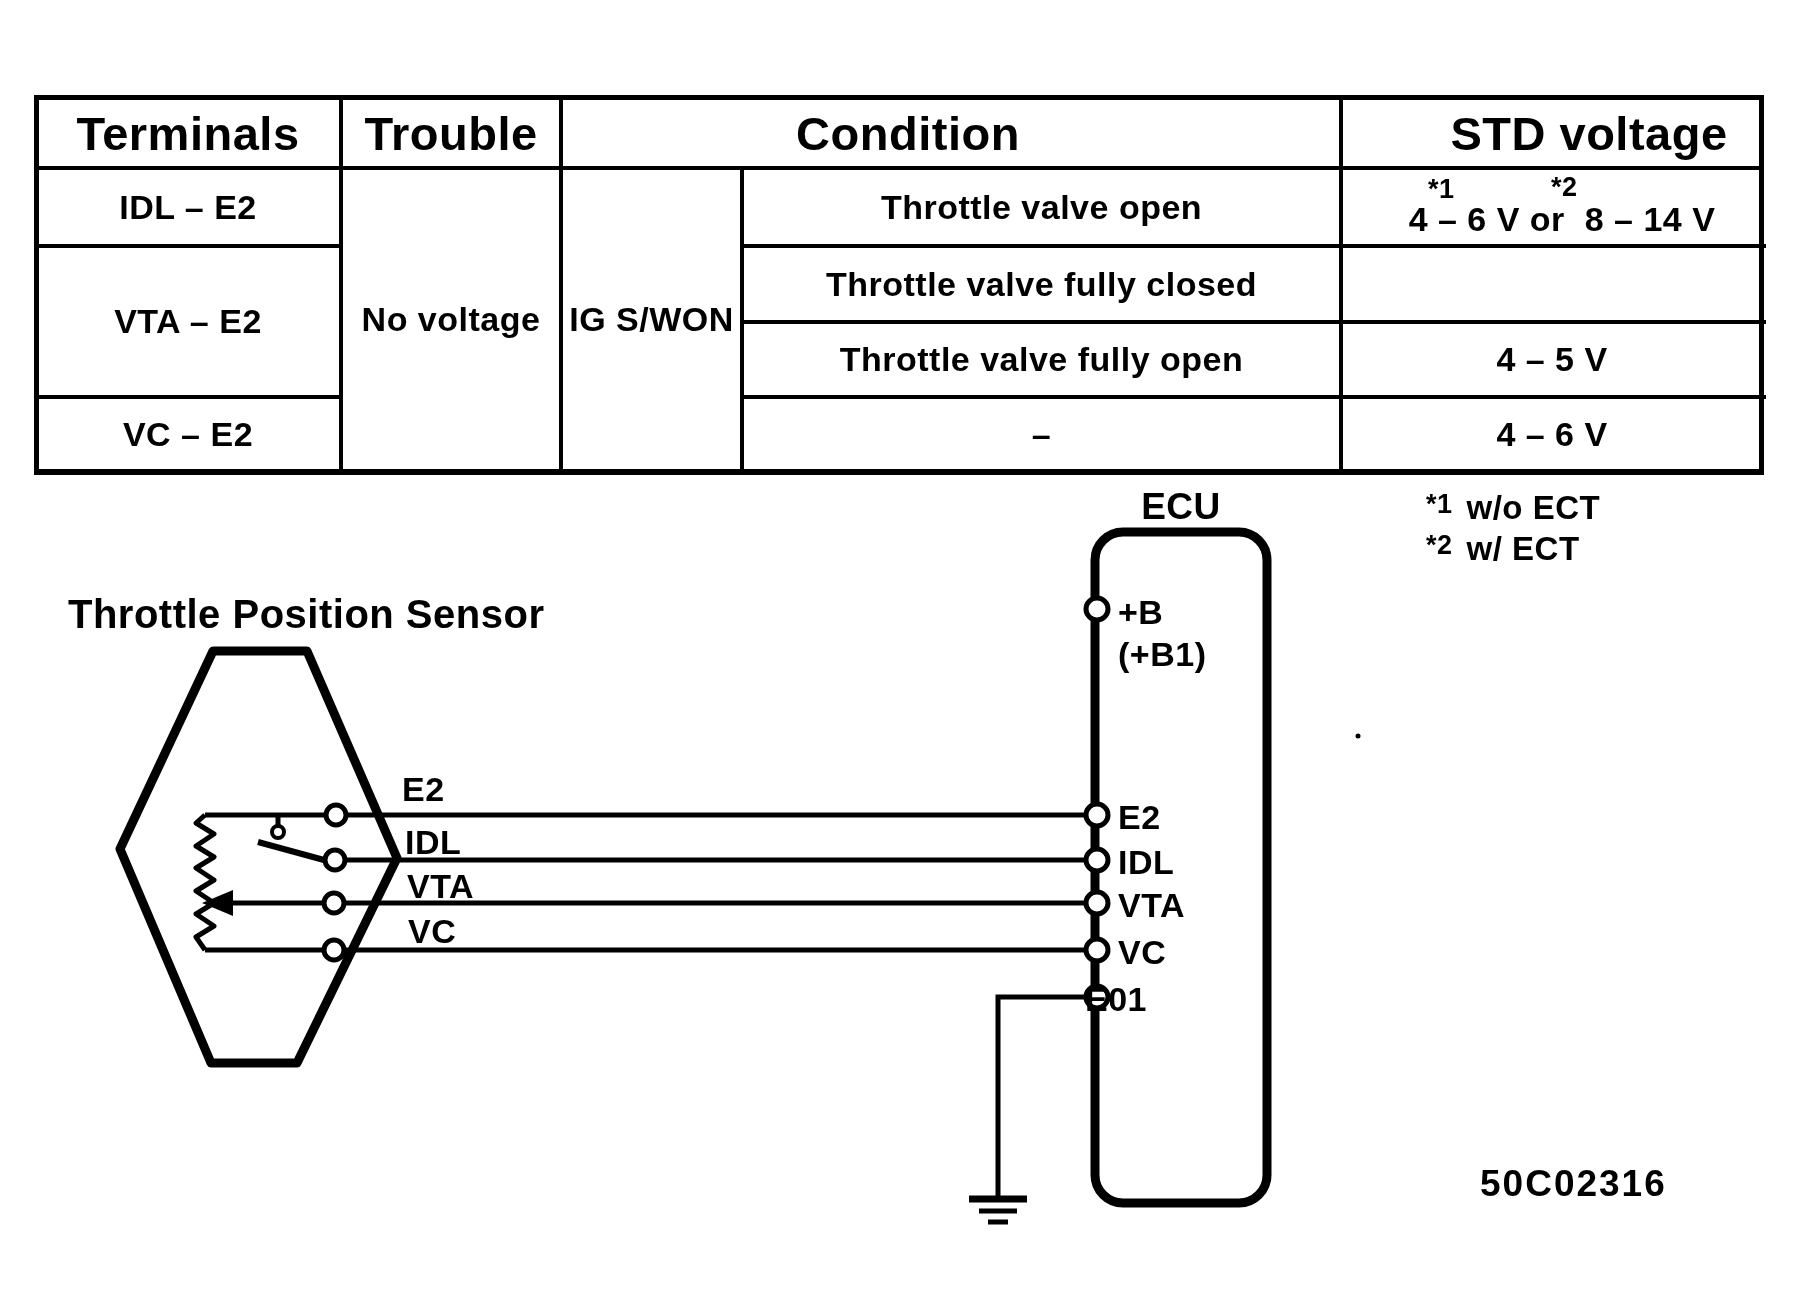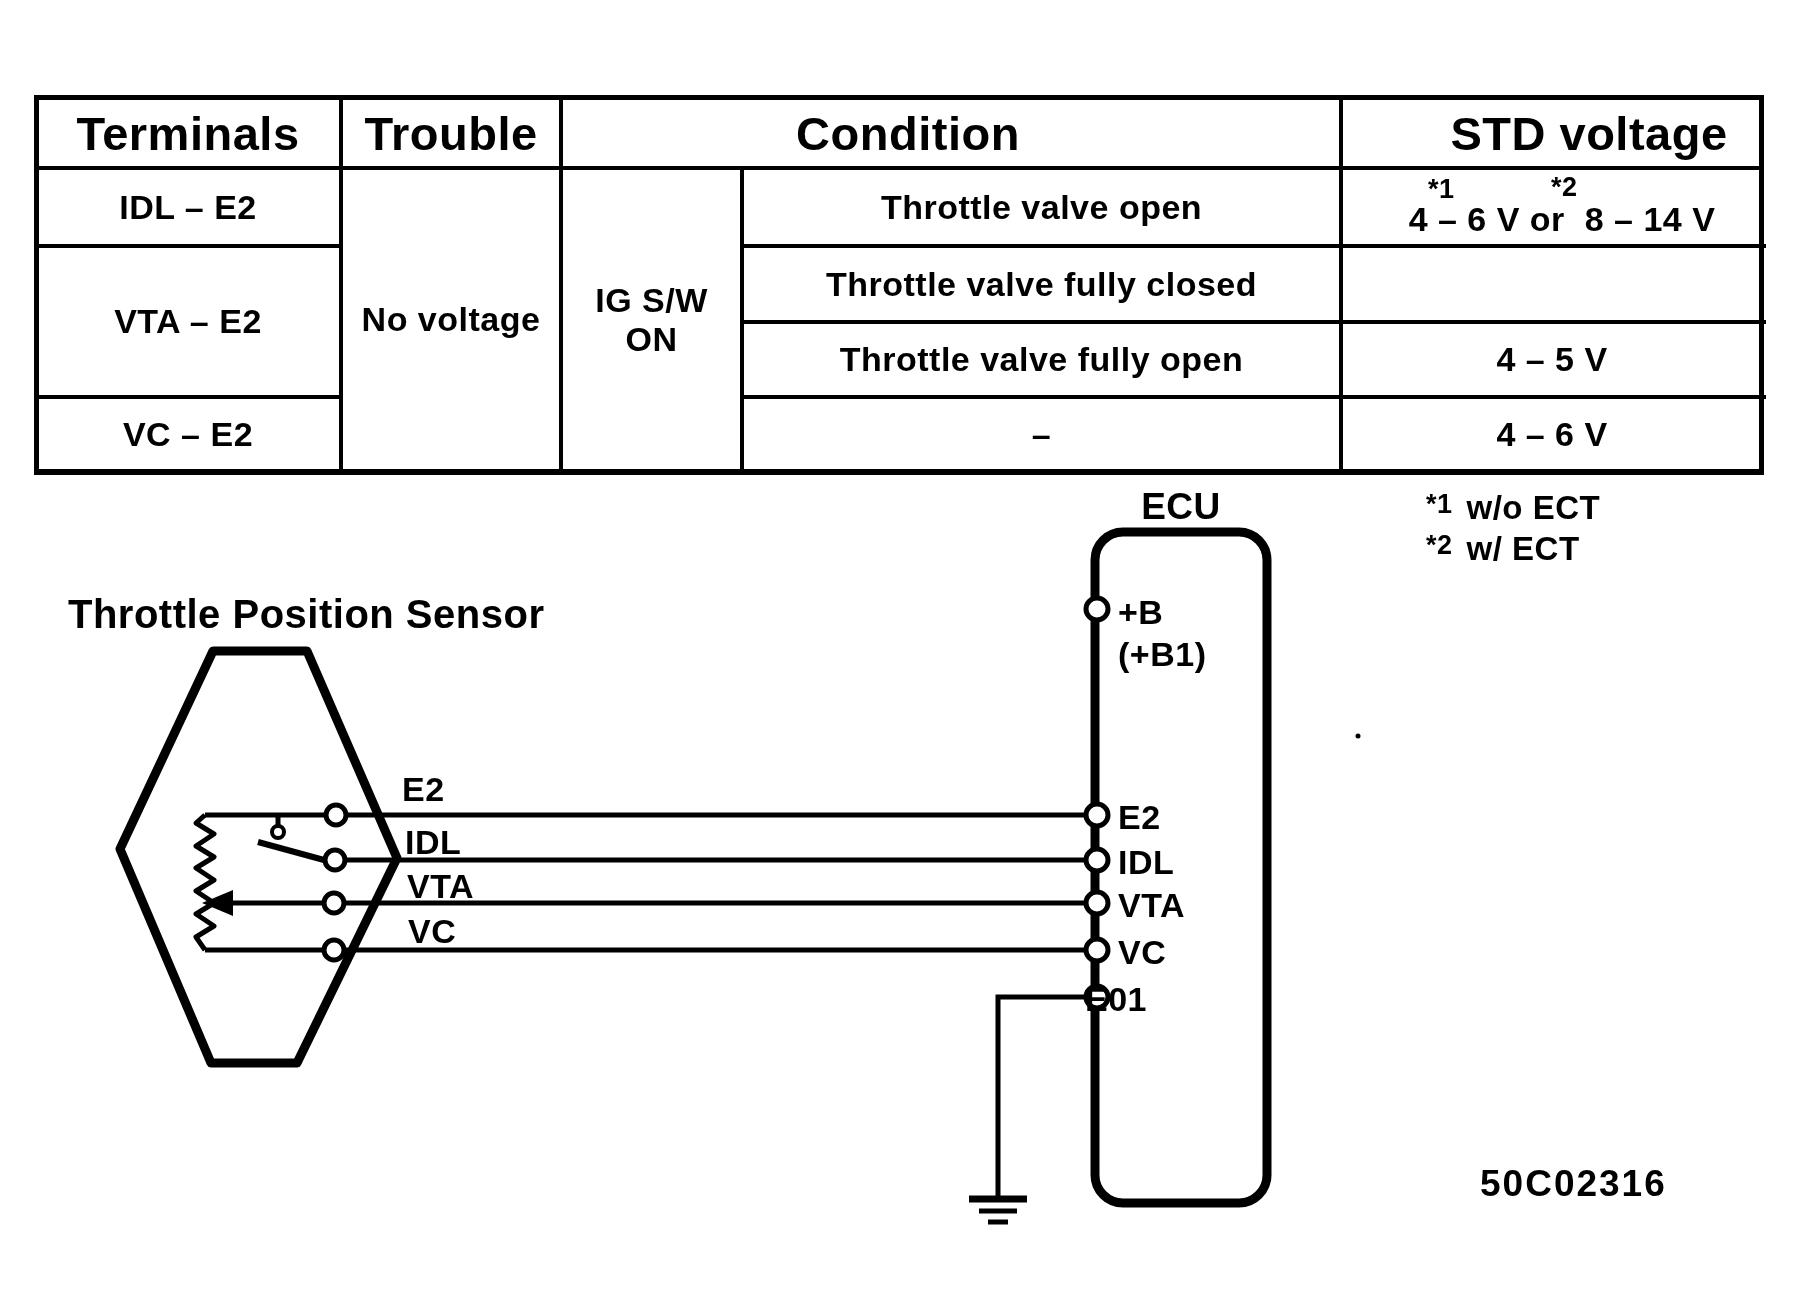--- a/index.html
+++ b/index.html
@@ -7,21 +7,21 @@
     position:relative;width:1804px;height:1306px;background:#ffffff;
     font-family:"Liberation Sans",sans-serif;color:#000;overflow:hidden;
   }
   .hl,.vl{position:absolute;background:#000;}
   .cell{
     position:absolute;display:flex;align-items:center;justify-content:center;
     font-weight:700;font-size:34px;letter-spacing:0.5px;text-align:center;
     color:#000;white-space:nowrap;
   }
   .hdr{font-size:47px;}
-  .stack{flex-direction:column;line-height:1.12;}
+  .stack{line-height:1.12;}
   .lbl{
     position:absolute;font-weight:700;font-size:34px;letter-spacing:0.5px;
     color:#000;white-space:nowrap;
   }
   .sup{display:inline-block;font-size:27px;transform:translateY(-6px);}
   .fn .sup{margin-right:14px;}
   .fn{font-size:33px;}
   svg{position:absolute;left:0;top:0;}
   .ink{stroke:#000;fill:none;}
 </style>

